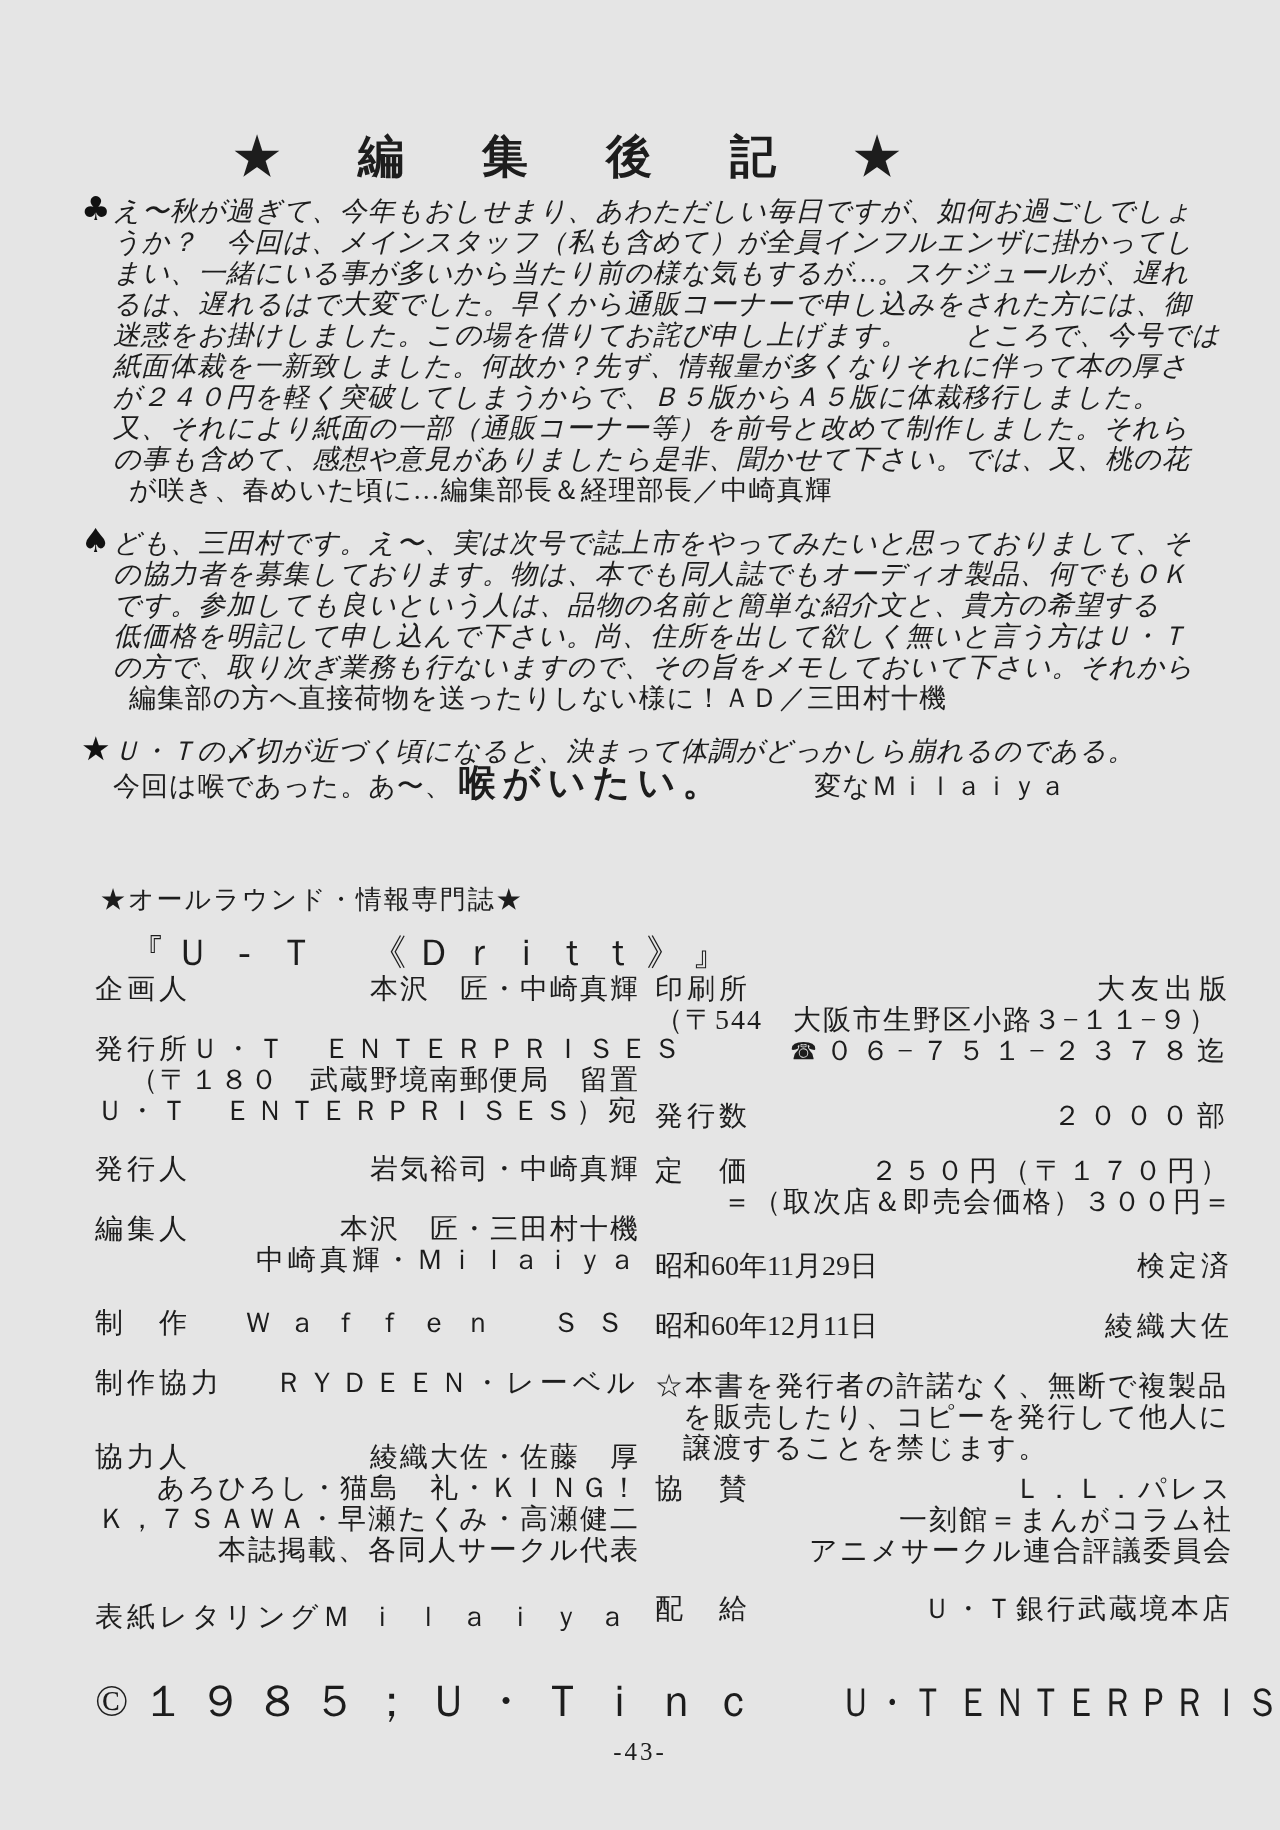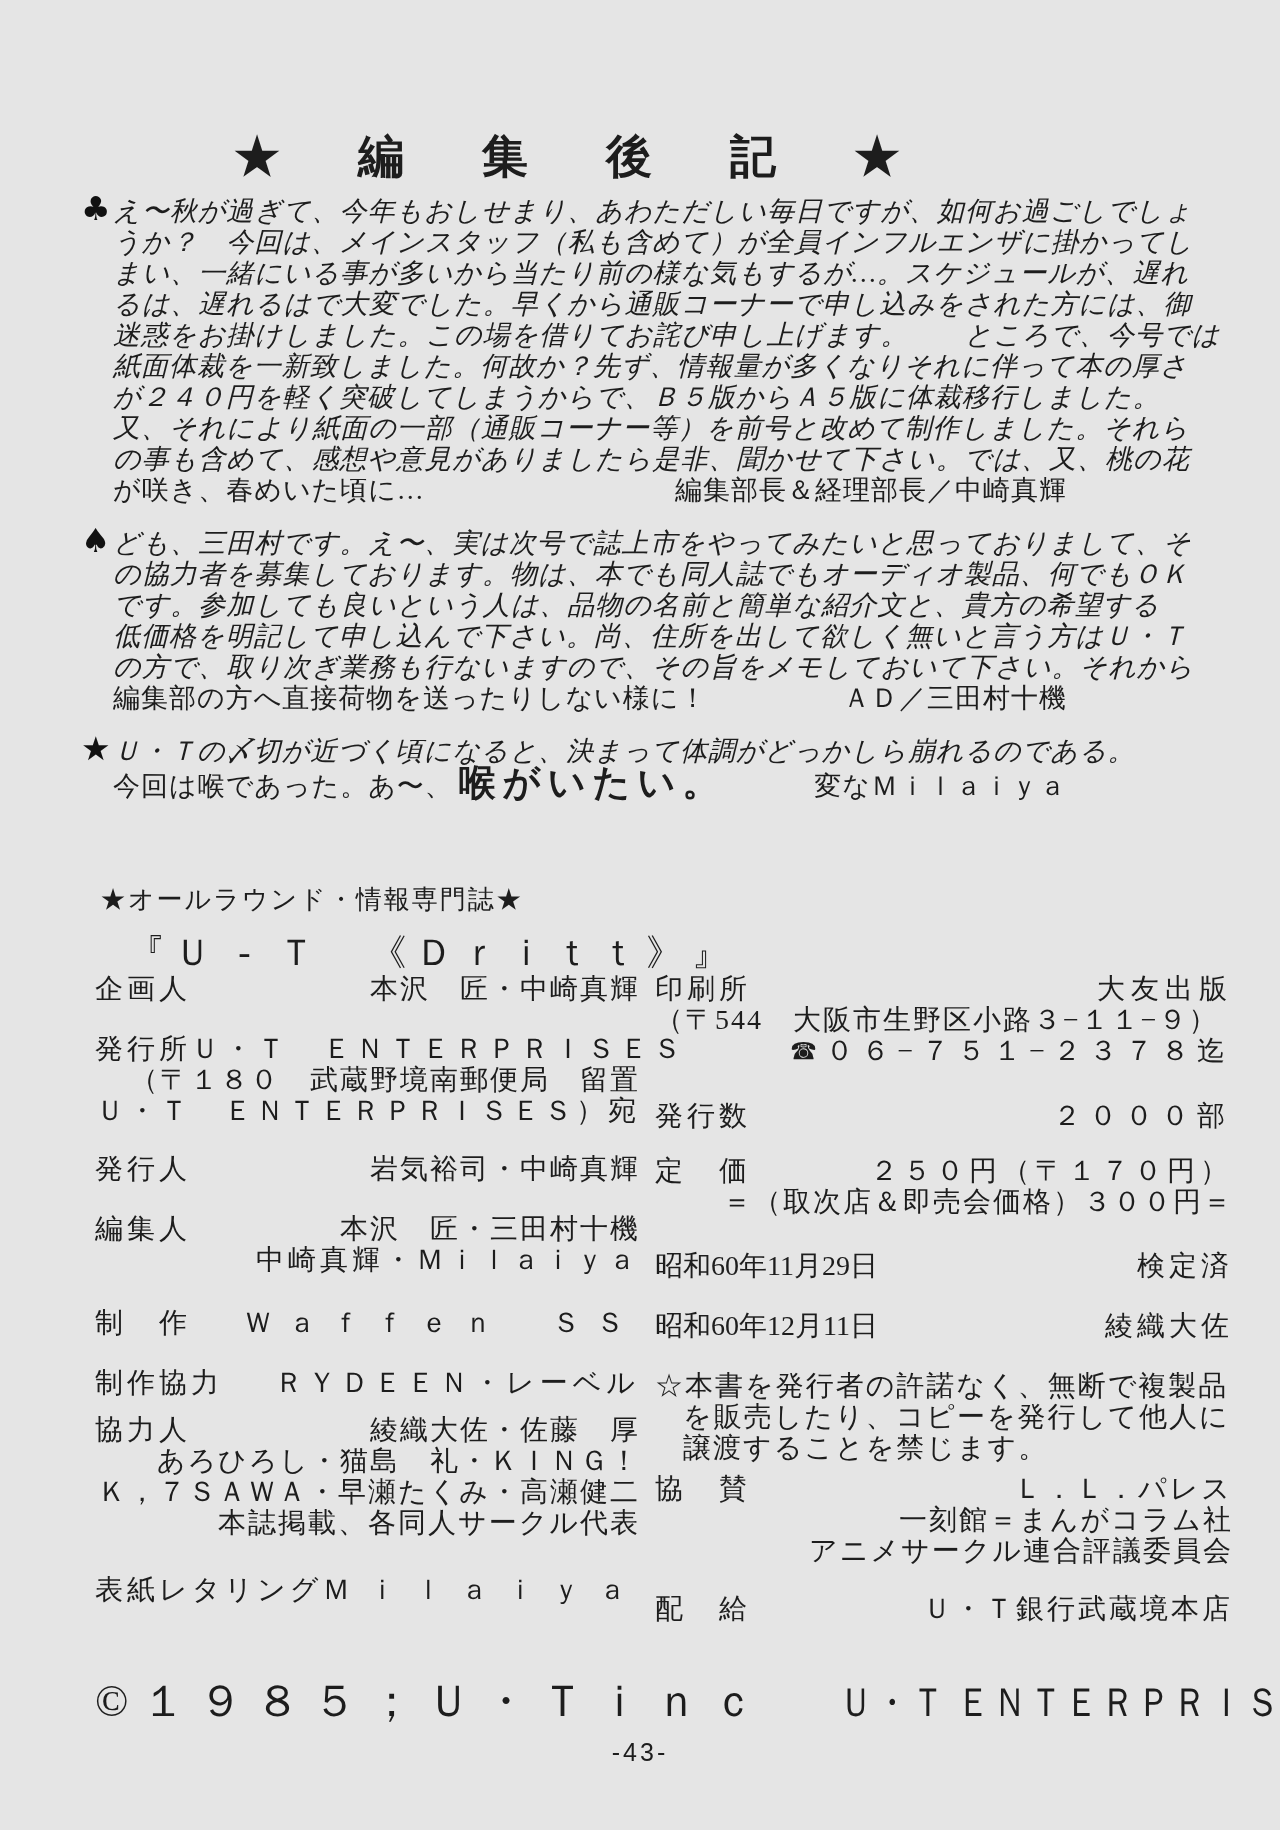--- a/index.html
+++ b/index.html
@@ -16,21 +16,21 @@
     position:absolute;top:126px;left:85px;width:980px;
     text-align:center;font-size:46px;font-weight:700;letter-spacing:16px;
     white-space:nowrap;
   }
   .notes{position:absolute;top:196px;left:85px;width:982px;font-size:27px;line-height:31px;letter-spacing:1px;}
   .para{position:relative;padding-left:28px;}
   .para+.para{margin-top:22px;}
   .marker{position:absolute;left:-4px;top:-3px;font-size:33px;
     font-family:"DejaVu Sans","Liberation Sans",sans-serif;color:#111;}
   .pline{white-space:nowrap;font-style:italic;}
-  .pflex{display:flex;justify-content:space-between;align-items:baseline;white-space:nowrap;}
+  .pflex{display:flex;align-items:baseline;white-space:nowrap;margin-left:16px;}
   .attr{letter-spacing:1px;}
   .emfix{display:flex;align-items:baseline;white-space:nowrap;height:48px;}
   .em{font-weight:700;font-size:37px;letter-spacing:7px;margin-left:6px;}
   .em-gap{flex:1;}
   .tagline{position:absolute;top:882px;left:100px;font-size:26px;letter-spacing:2px;white-space:nowrap;}
   .mag-title{position:absolute;top:928px;left:128px;font-size:37px;letter-spacing:9px;white-space:nowrap;}
   .col{position:absolute;top:973px;font-size:28px;line-height:31px;}
   .col-left{left:95px;width:545px;}
   .col-right{left:655px;width:578px;}
   .crow{display:flex;justify-content:space-between;align-items:baseline;white-space:nowrap;}
@@ -43,39 +43,39 @@
   .ls5{letter-spacing:5px;}
   .ls6{letter-spacing:6px;}
   .ls8{letter-spacing:8px;}
   .ls16{letter-spacing:16px;}
   .ls18{letter-spacing:18px;}
   .mt-puboffice{margin-top:29px;}
   .mt-publisher{margin-top:27px;}
   .mt-editor{margin-top:29px;}
   .mt-production{margin-top:32px;}
   .mt-prodcoop{margin-top:29px;}
-  .mt-collab{margin-top:16px;gap:16px;}
+  .mt-collab{margin-top:43px;gap:16px;}
   .mt-cover{margin-top:36px;}
   .mt-circ{margin-top:34px;}
   .mt-price{margin-top:24px;}
   .mt-inspect{margin-top:33px;}
   .mt-first{margin-top:29px;}
   .mt-notice{margin-top:29px;}
   .mt-sponsor{margin-top:10px;}
   .mt-dist{margin-top:27px;}
   .footer{
     position:absolute;top:1672px;left:95px;width:1138px;
     display:flex;justify-content:flex-start;align-items:baseline;white-space:nowrap;
   }
   .copyright{font-size:44px;letter-spacing:13px;}
   .company{font-size:40px;letter-spacing:1px;transform:scaleX(0.88);transform-origin:right;}
   .pageno{
     position:absolute;top:1738px;left:0;width:1280px;
     text-align:center;font-size:25px;letter-spacing:3px;
-    font-family:Liberation Sans, sans-serif;
+    font-family:Liberation Serif, serif;
   }
 </style>
 </head>
 <body>
 
 <div class="page">
 
   <div class="title">★　編　集　後　記　★</div>
 
   <section class="notes">

